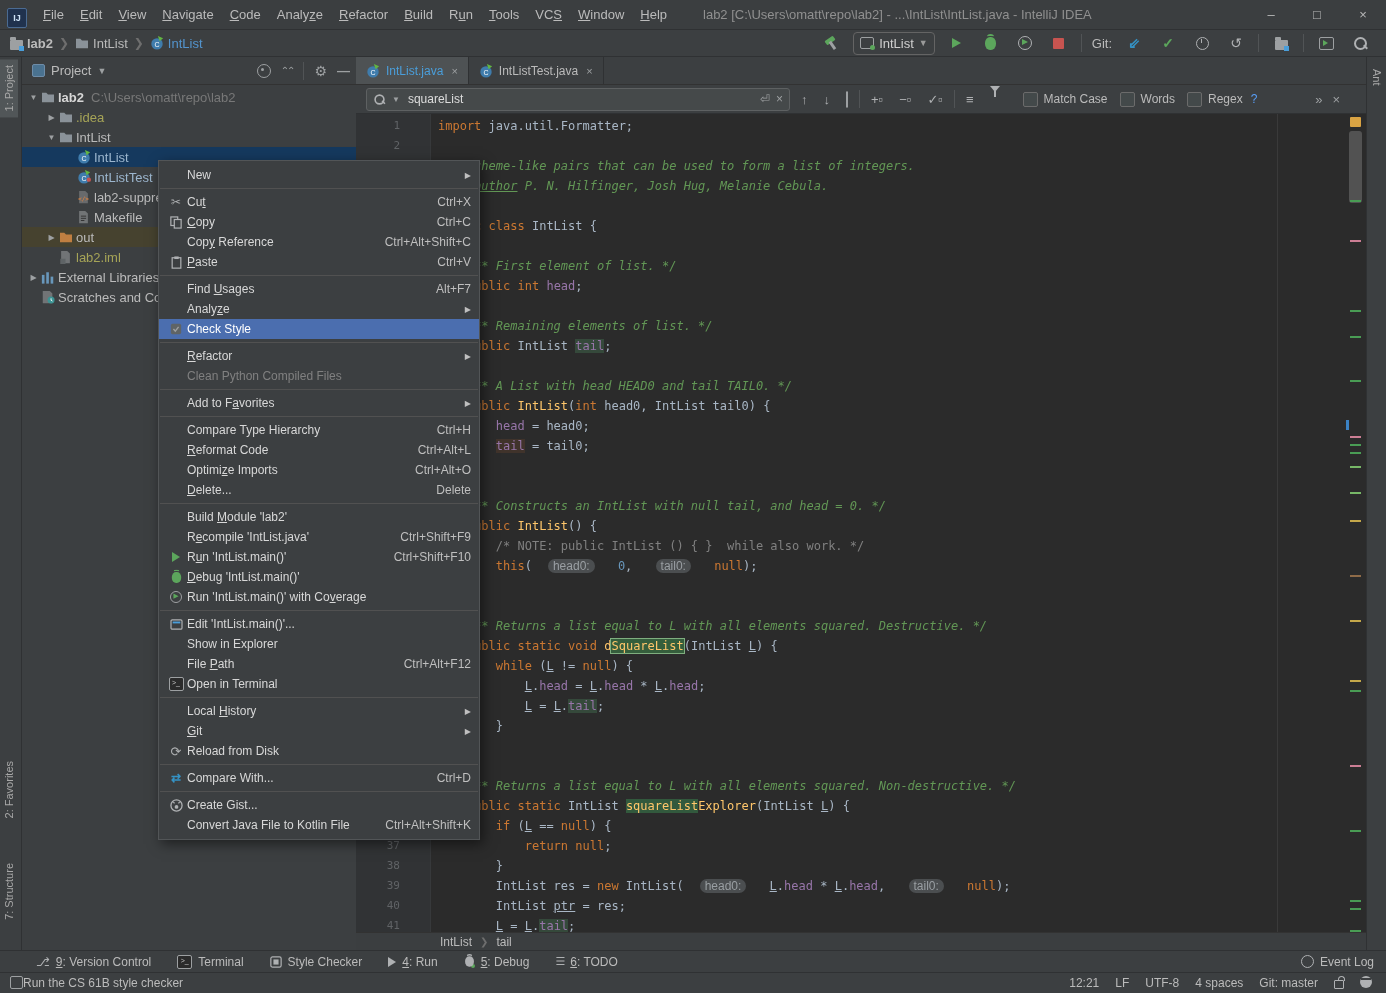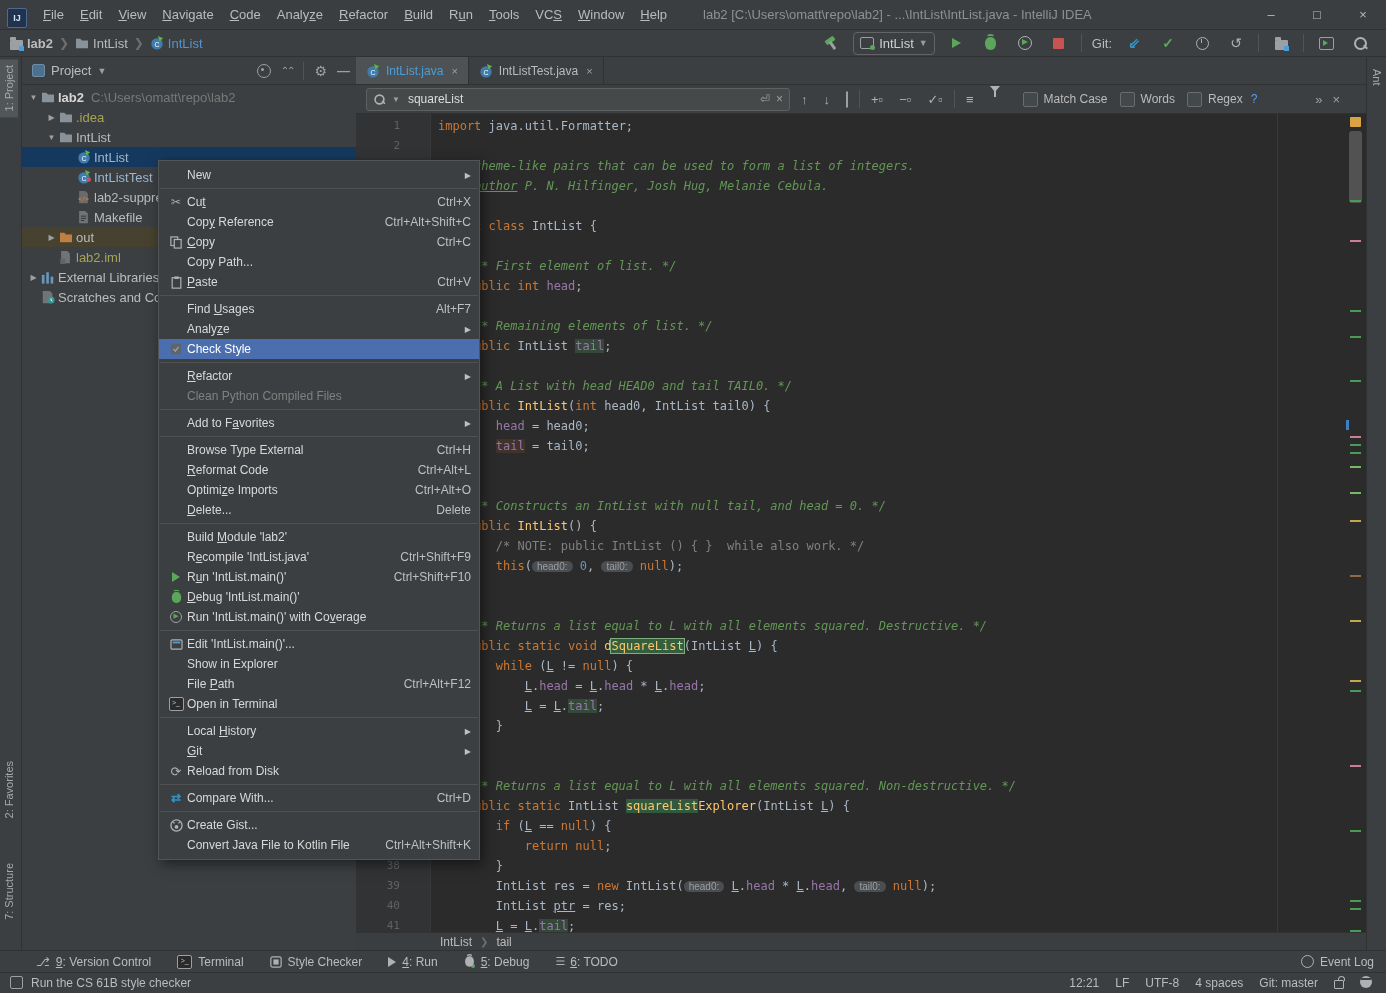--- a/index.html
+++ b/index.html
@@ -88,22 +88,22 @@
   .lc{white-space:pre;padding-left:8px}
   .cl-k{color:#CC7832}
   .cl-t{color:#A9B7C6}
   .cl-c{color:#629755;font-style:italic}
   .cl-cu{color:#629755;font-style:italic;text-decoration:underline}
   .cl-bc{color:#808080}
   .cl-n{color:#6897BB}
   .cl-f{color:#9876AA}
   .cl-fn{color:#FFC66B}
   .cl-tu{color:#A9B7C6;text-decoration:underline}
-  .cl-h{background:#4B4E50;color:#9A9FA3;border-radius:7px;padding:0 5px;margin:0 0;
-        font-family:"Liberation Sans",sans-serif;font-size:10px;font-style:normal}
+  .cl-h{background:#4B4E50;color:#9A9FA3;border-radius:7px;padding:0 5px;margin:0 16px;
+        font-family:"Liberation Sans",sans-serif;font-size:12px;font-style:normal}
   .hlr{background:#35493B}
   .hlw{background:#40332B}
   .hls{background:#32593D}
   .hlsel{background:#355E3C;box-shadow:0 0 0 1px #7FAE7F}
   .margin-guide{position:absolute;left:921px;top:0;width:1px;height:818px;background:#3A3A3A}
 
   .err-stripe{position:absolute;right:0;top:0;width:20px;height:818px}
   .warn-box{position:absolute;top:3px;left:4px;width:11px;height:10px;background:#D9A343;border-radius:1px}
   .sb-thumb{position:absolute;top:17px;left:3px;width:13px;height:72px;background:rgba(164,164,164,.33);border-radius:3px}
   .mark{position:absolute;left:4px;width:11px;height:2px}
@@ -704,39 +704,35 @@
     <div class="mi">
       <span class="mic">
         <span style="display: inline-flex; align-items: center;">
           <span style="font-size:12px;color:#AFB1B3">✂</span>
         </span>
       </span>
       <span class="mlabel">Cu<u>t</u></span>
       <span class="msc">Ctrl+X</span>
     </div>
     <div class="mi">
-      <span class="mic"></span>
-      <span class="mlabel">Cop<u>y</u> Reference</span>
-      <span class="msc">Ctrl+Alt+Shift+C</span>
-    </div>
-    <div class="mi">
       <span class="mic">
         <span style="display: inline-flex; align-items: center;">
           <svg width="12" height="13" viewBox="0 0 14 15">
             <rect x="1" y="1" width="8" height="10" fill="none" stroke="#AFB1B3" stroke-width="1.4"></rect>
             <rect x="5" y="4" width="8" height="10" fill="#3C3F41" stroke="#AFB1B3" stroke-width="1.4"></rect>
           </svg>
         </span>
       </span>
       <span class="mlabel"><u>C</u>opy</span>
       <span class="msc">Ctrl+C</span>
     </div>
     <div class="mi">
       <span class="mic"></span>
-      <span class="mlabel">Copy Path...</span>
+      <span class="mlabel">Cop<u>y</u> Reference</span>
+      <span class="msc">Ctrl+Alt+Shift+C</span>
     </div>
     <div class="mi">
       <span class="mic">
         <span style="display: inline-flex; align-items: center;">
           <svg width="11" height="13" viewBox="0 0 12 15">
             <rect x="1" y="2" width="10" height="12" fill="none" stroke="#AFB1B3" stroke-width="1.4"></rect>
             <rect x="3.5" y="0.5" width="5" height="3" fill="#AFB1B3"></rect>
           </svg>
         </span>
       </span>
@@ -777,21 +773,21 @@
     </div>
     <div class="msep"></div>
     <div class="mi">
       <span class="mic"></span>
       <span class="mlabel">Add to F<u>a</u>vorites</span>
       <span class="msub">▶</span>
     </div>
     <div class="msep"></div>
     <div class="mi">
       <span class="mic"></span>
-      <span class="mlabel">Browse Type External</span>
+      <span class="mlabel">Compare Type Hierarchy</span>
       <span class="msc">Ctrl+H</span>
     </div>
     <div class="mi">
       <span class="mic"></span>
       <span class="mlabel"><u>R</u>eformat Code</span>
       <span class="msc">Ctrl+Alt+L</span>
     </div>
     <div class="mi">
       <span class="mic"></span>
       <span class="mlabel">Optimi<u>z</u>e Imports</span>
@@ -958,21 +954,21 @@
     </div>
     <div class="bb-right">
       <span style="display: inline-flex; align-items: center;">
         <span class="i-circ"></span>
       </span>
       <span>Event Log</span>
     </div>
   </div>
 
 <div class="statusbar">
-  <span style="display:flex;align-items:flex-start;gap:8px">
+  <span style="display:flex;align-items:flex-start;">
     <span class="i-sq"></span>
     <span>Run the CS 61B style checker</span>
   </span>
   <span class="sb-right" id="status-right">
       <span>12:21</span>
       <span>LF</span>
       <span>UTF-8</span>
       <span>4 spaces</span>
       <span>Git: master</span>
       <span class="i-lock"></span>

